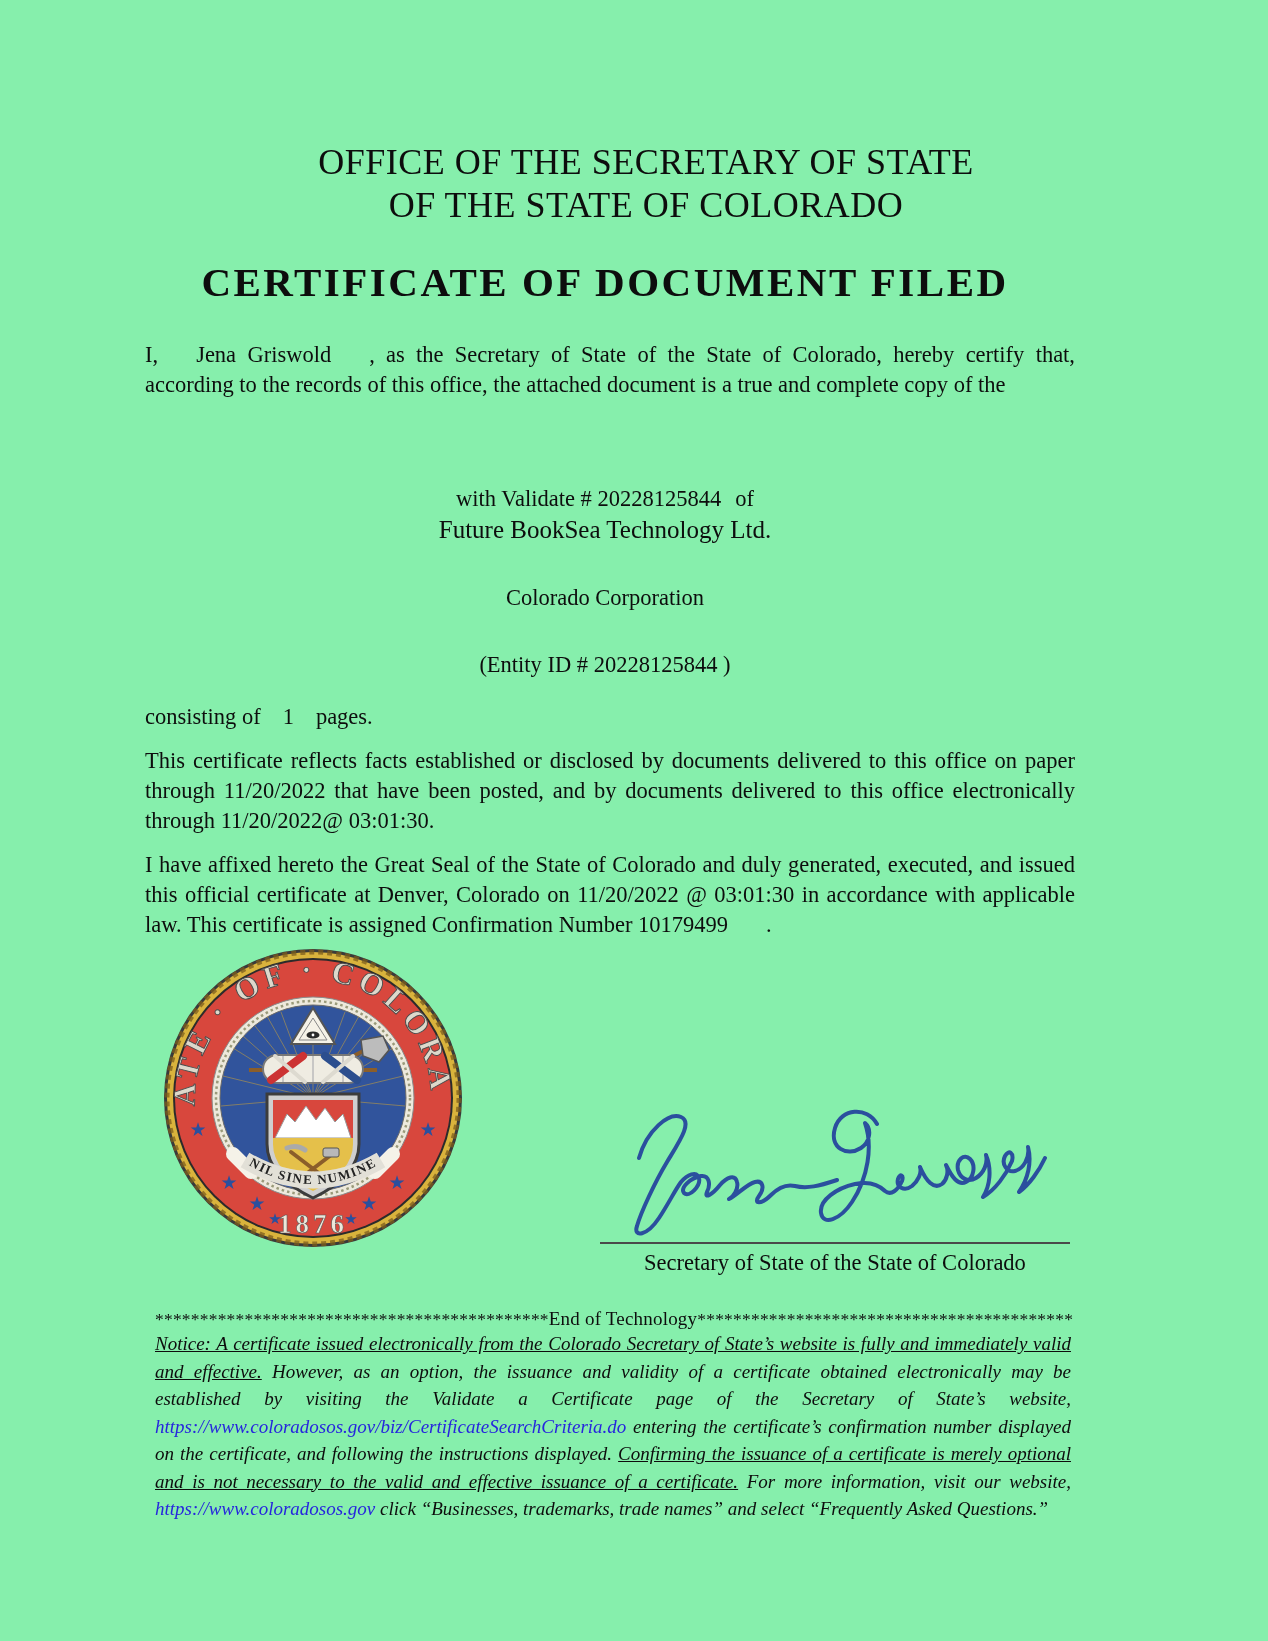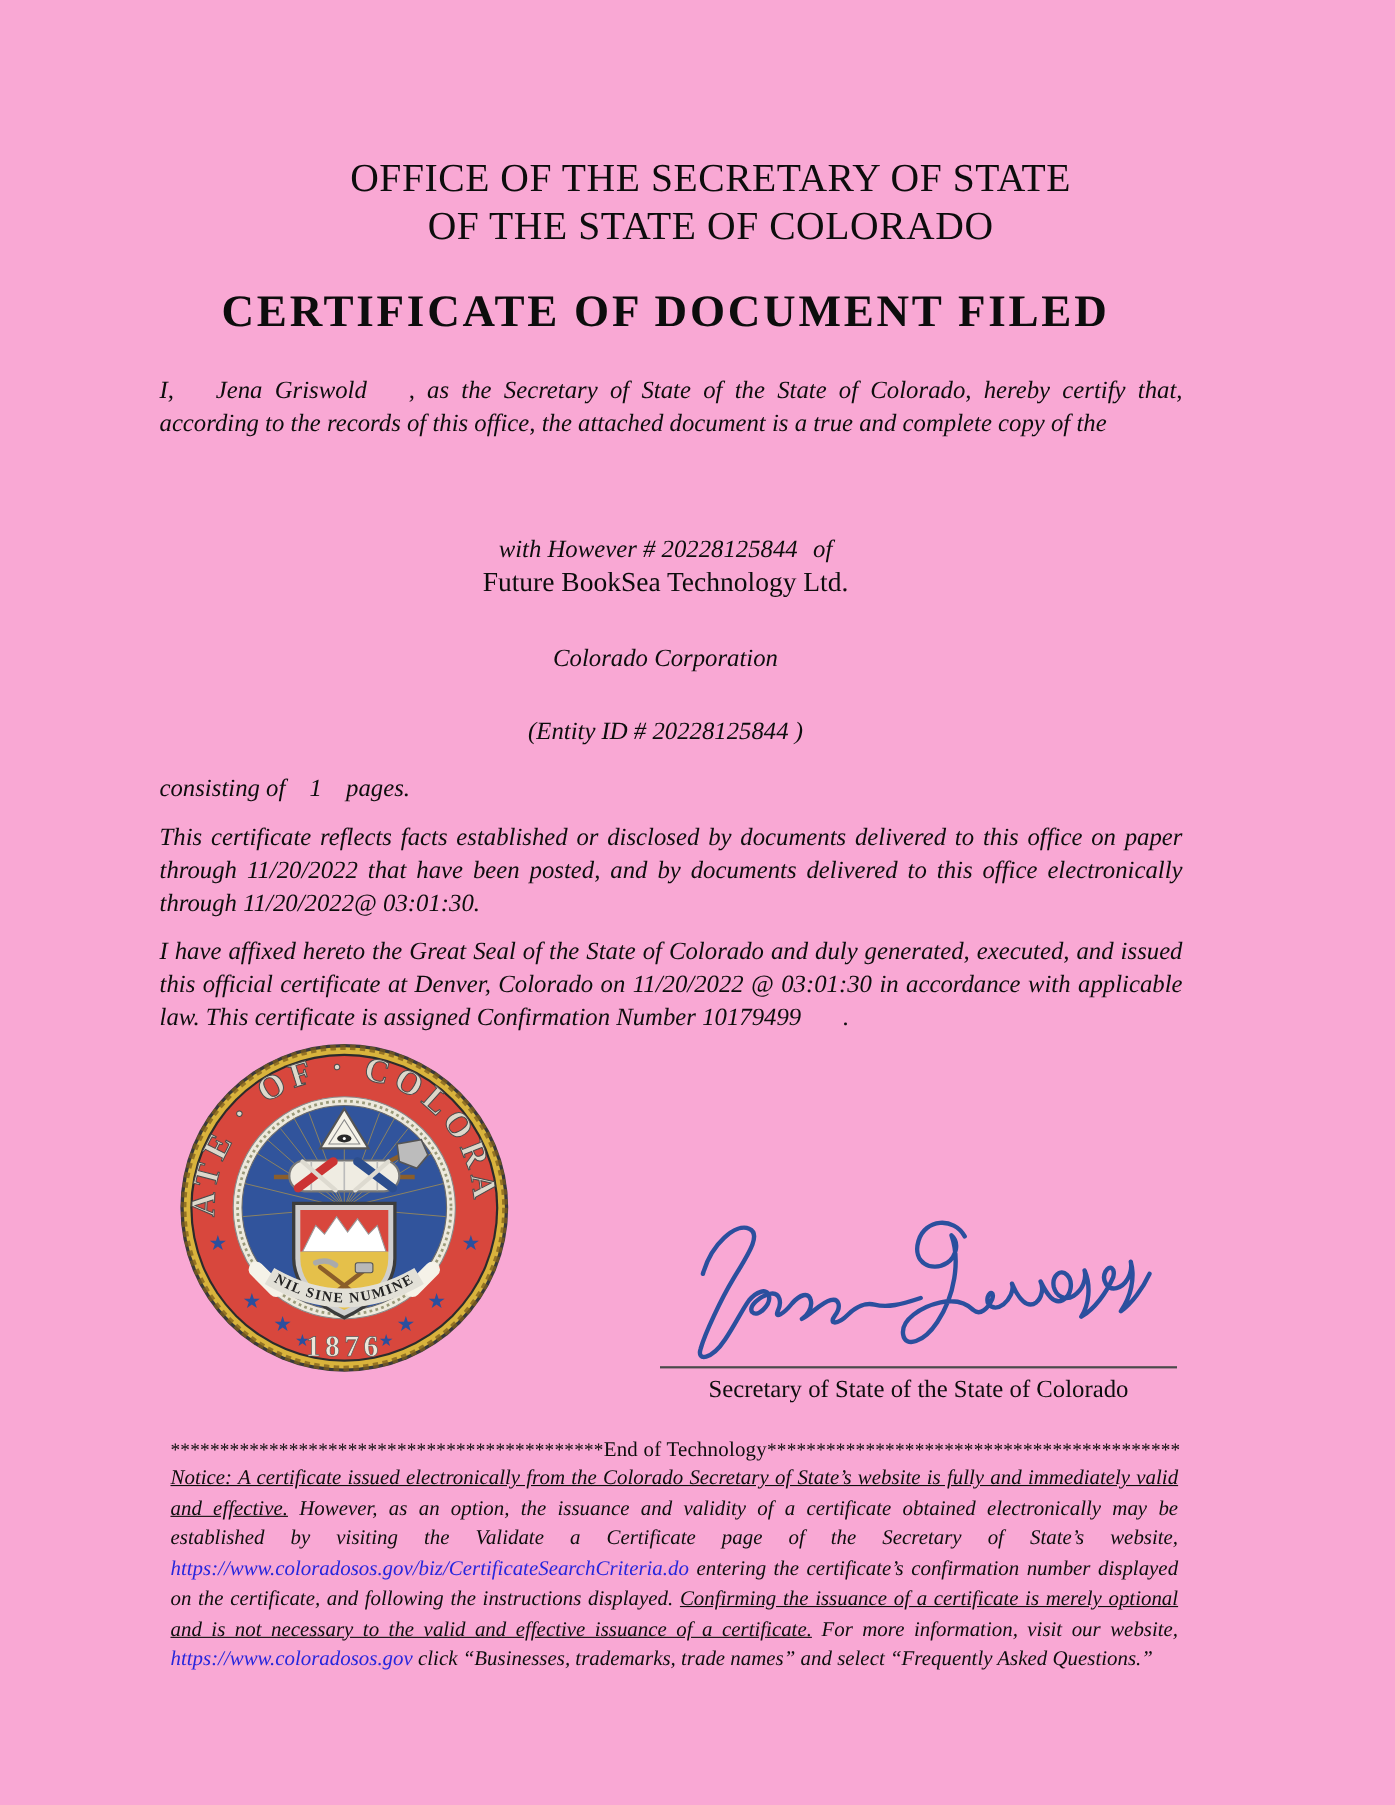--- a/index.html
+++ b/index.html
@@ -1,20 +1,20 @@
 <!DOCTYPE html>
 <html><head>
 <meta charset="utf-8">
 <style>
   html, body { margin: 0; padding: 0; background: #ffffff; }
   #page {
     position: relative;
     width: 1268px;
     height: 1641px;
-    background: #f9a8d4;
+    background: #86efac;
     font-family: "Liberation Serif", serif;
     color: #0d0d0d;
     overflow: hidden;
   }
   .abs { position: absolute; }
 
   .hdr {
     left: 0; width: 1292px;
     text-align: center;
     font-size: 36px;
@@ -22,21 +22,21 @@
     white-space: nowrap;
   }
   .doc-title {
     left: 145px; width: 920px;
     text-align: center;
     font-weight: bold;
     font-size: 41px;
     letter-spacing: 2.5px;
     white-space: nowrap;
   }
-  .body-text { font-size: 22.5px; line-height: 30px; font-style: italic; }
+  .body-text { font-size: 22.5px; line-height: 30px; }
   .para { left: 145px; width: 930px; text-align: justify; }
   .center-line { left: 145px; width: 920px; text-align: center; white-space: nowrap; }
   .gap-lg { display: inline-block; width: 38px; }
   .gap-md { display: inline-block; width: 22px; }
   .gap-sm { display: inline-block; width: 14px; }
 
   .entity-name { font-size: 25px; }
 
   .sig-line { background: #4a4a4a; height: 2px; }
   .sig-label { text-align: center; font-size: 22.5px; }
@@ -68,21 +68,21 @@
   <div class="abs hdr" style="top:141px;">OFFICE OF THE SECRETARY OF STATE</div>
   <div class="abs hdr" style="top:184px;">OF THE STATE OF COLORADO</div>
   <div class="abs doc-title" style="top:258px;">CERTIFICATE OF DOCUMENT FILED</div>
 
   <div class="abs para body-text" style="top:340px;">
     <span>I,</span><span class="gap-lg"></span><span>Jena Griswold</span><span class="gap-lg"></span><span>, as the Secretary of State of the State of Colorado, hereby certify that, according to the records of this office, the attached document is a true and complete copy of the</span>
   </div>
 
 
   <div class="abs center-line body-text" style="top:484px;">
-    <span>with However #</span>
+    <span>with Validate #</span>
     <span>20228125844</span><span class="gap-sm"></span><span>of</span>
   </div>
 
   <div class="abs center-line body-text" style="top:583px;">Colorado Corporation</div>
 
   <div class="abs center-line entity-name" style="top:516px;">Future BookSea Technology Ltd.</div>
 
   <div class="abs center-line body-text" style="top:650px;">
     <span>(Entity ID #</span>
     <span>20228125844</span>

